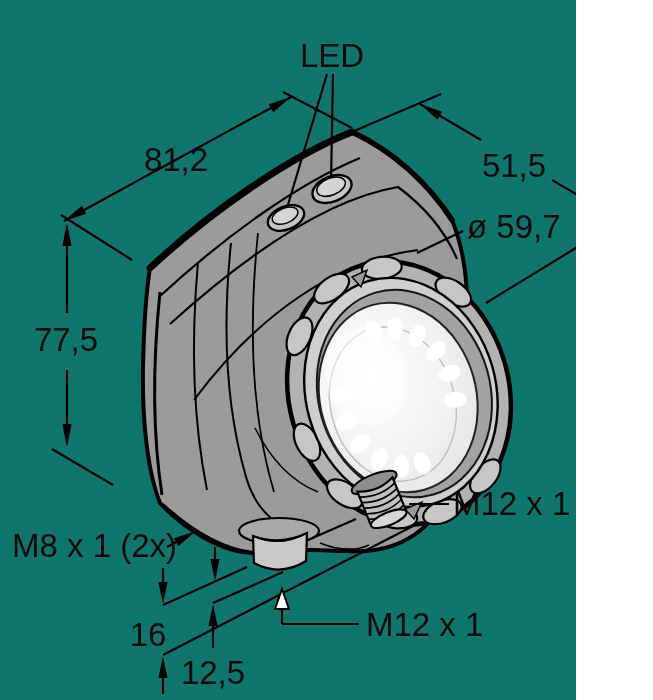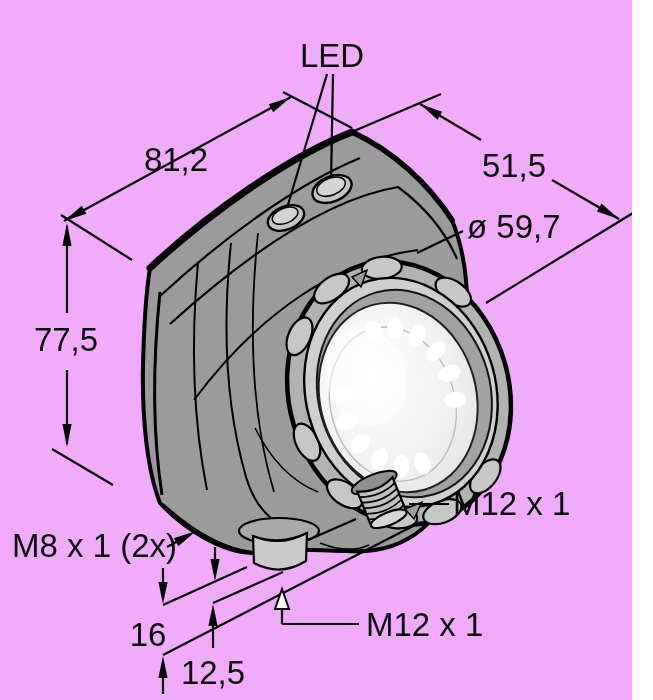--- a/index.html
+++ b/index.html
@@ -1,19 +1,19 @@
 <!DOCTYPE html>
 <html><head>
 <meta charset="utf-8">
 <style>
   html,body{margin:0;padding:0;background:#ffffff;}
   .stage{
     position:relative;
-    width:632px;height:700px;
-    background:#f0abfc;
+    width:576px;height:700px;
+    background:#0f766e;
     font-family:"Liberation Sans", sans-serif;
     overflow:hidden;
   }
   svg{display:block;}
   .dim-text{
     font-family:"Liberation Sans", sans-serif;
     font-size:33px;
     fill:#0a0a0a;
   }
   .thin{stroke:#000;fill:none;}

